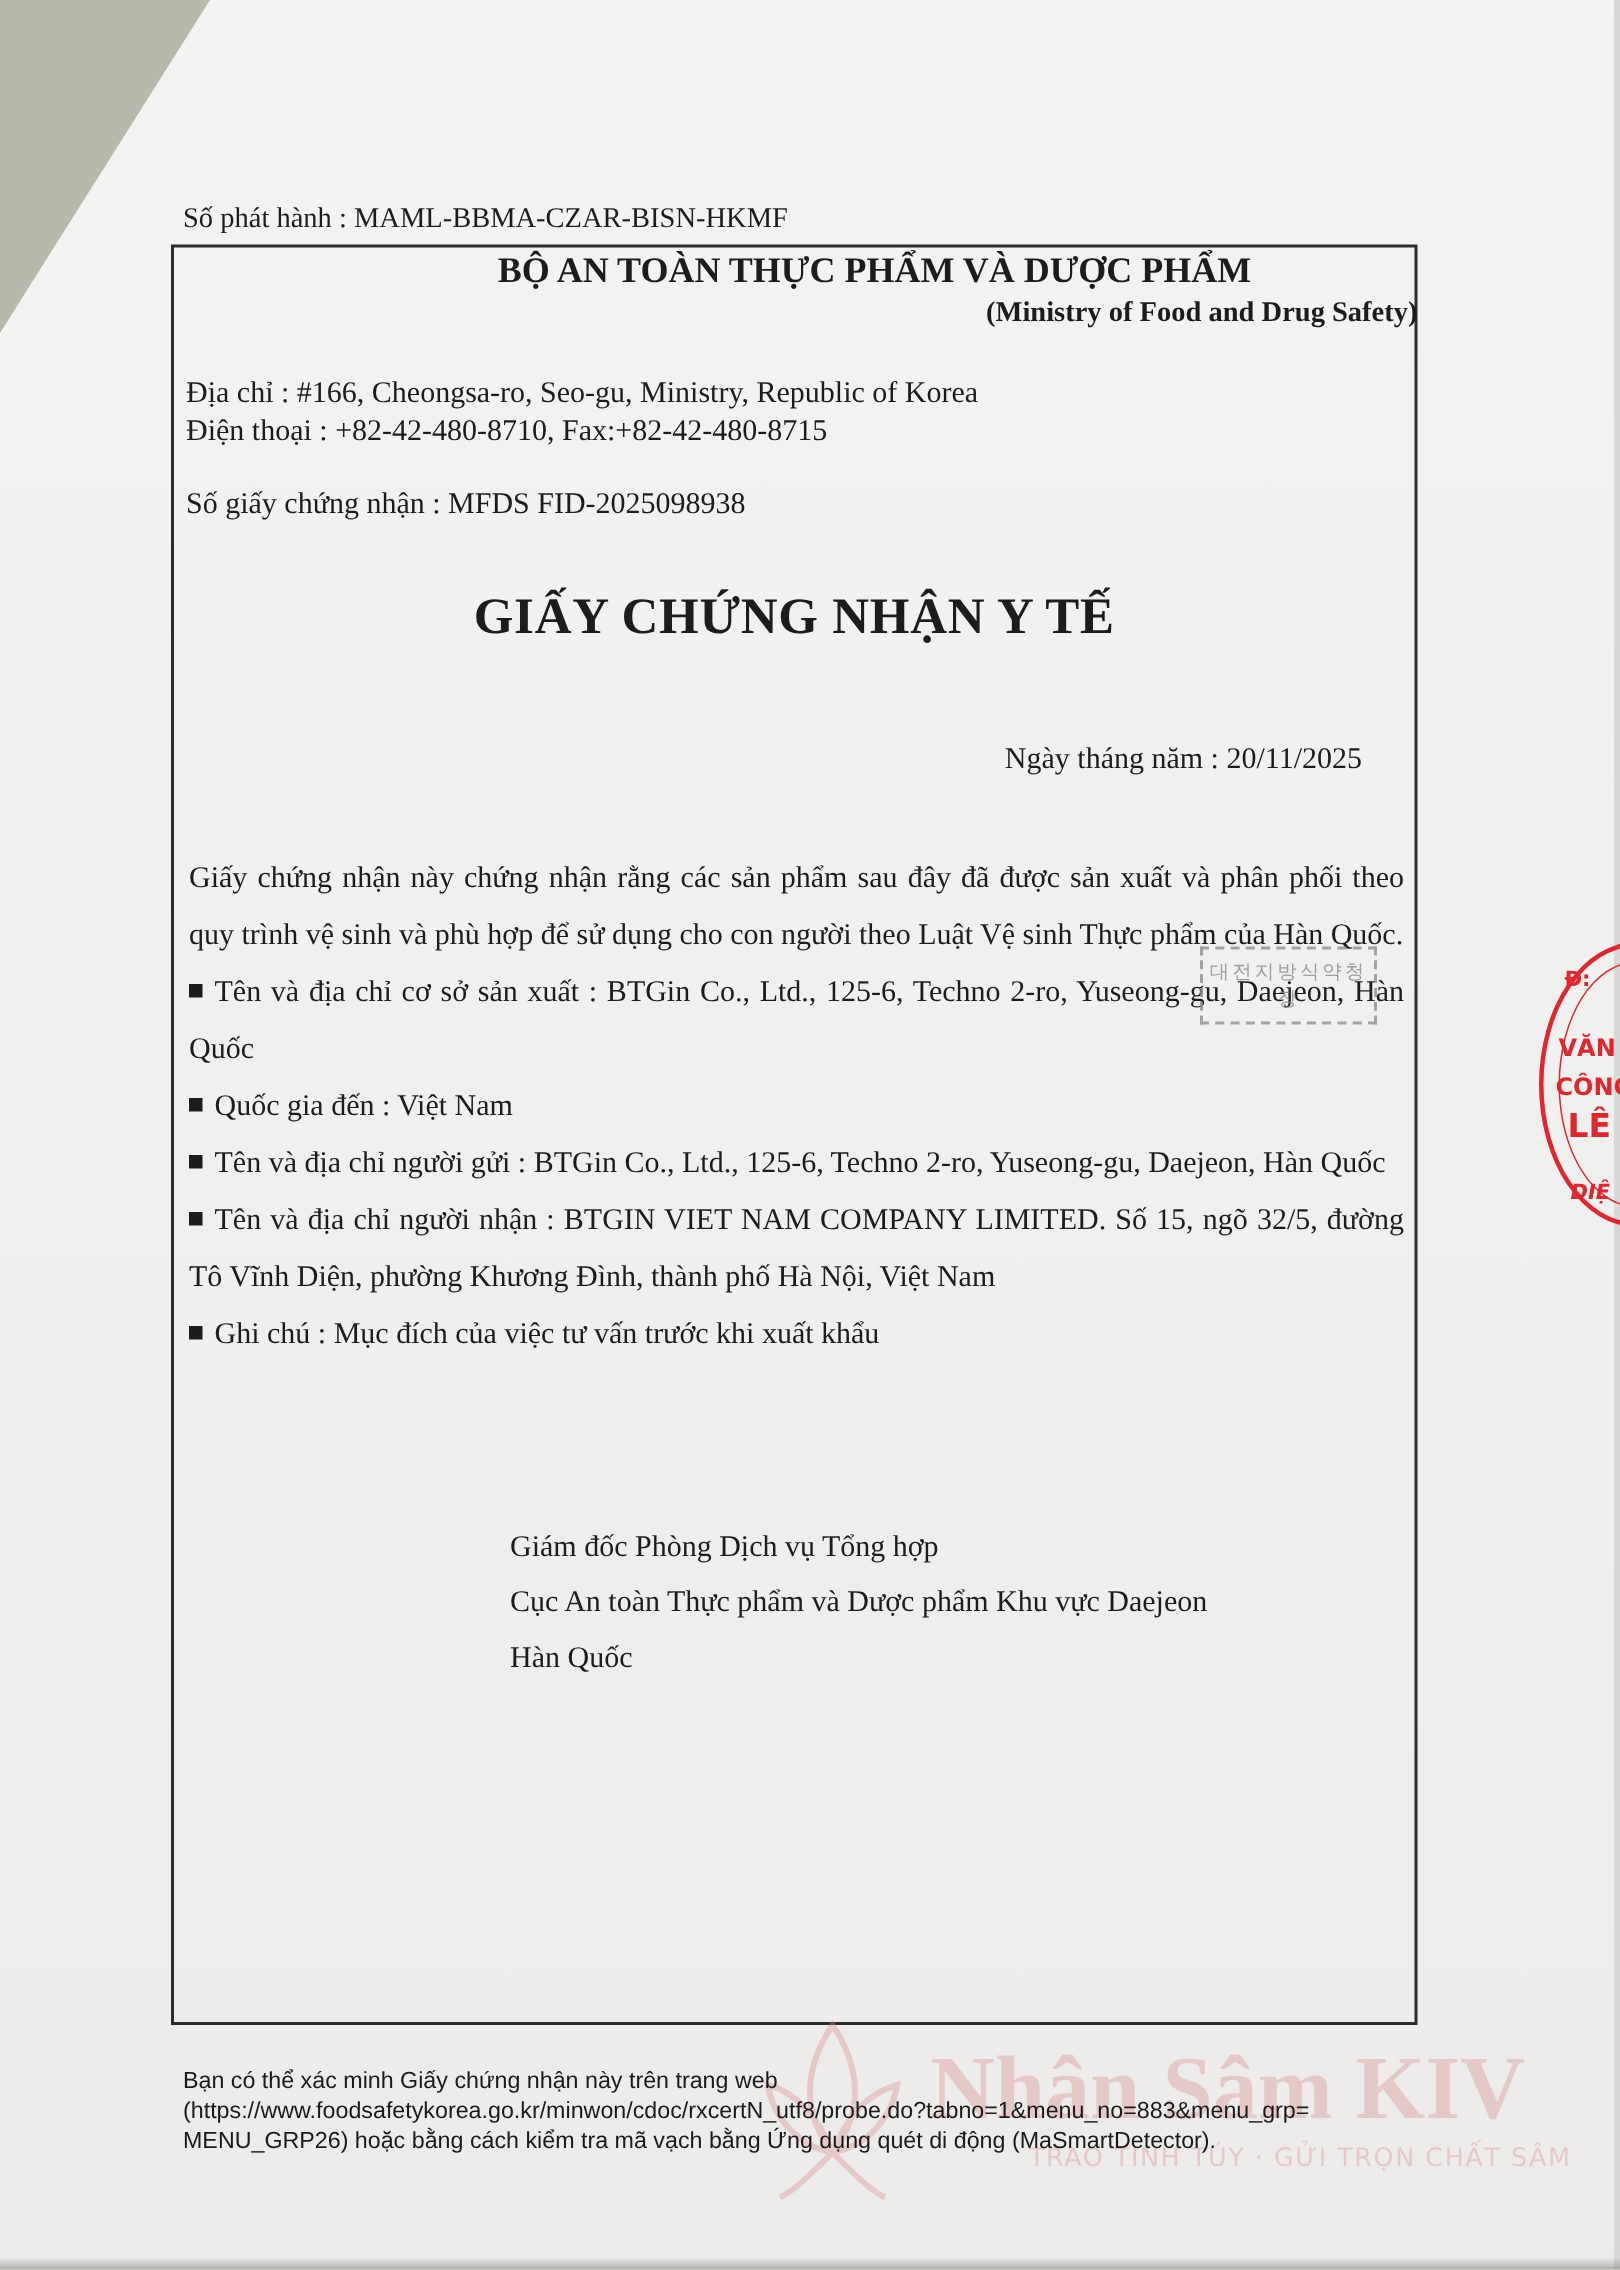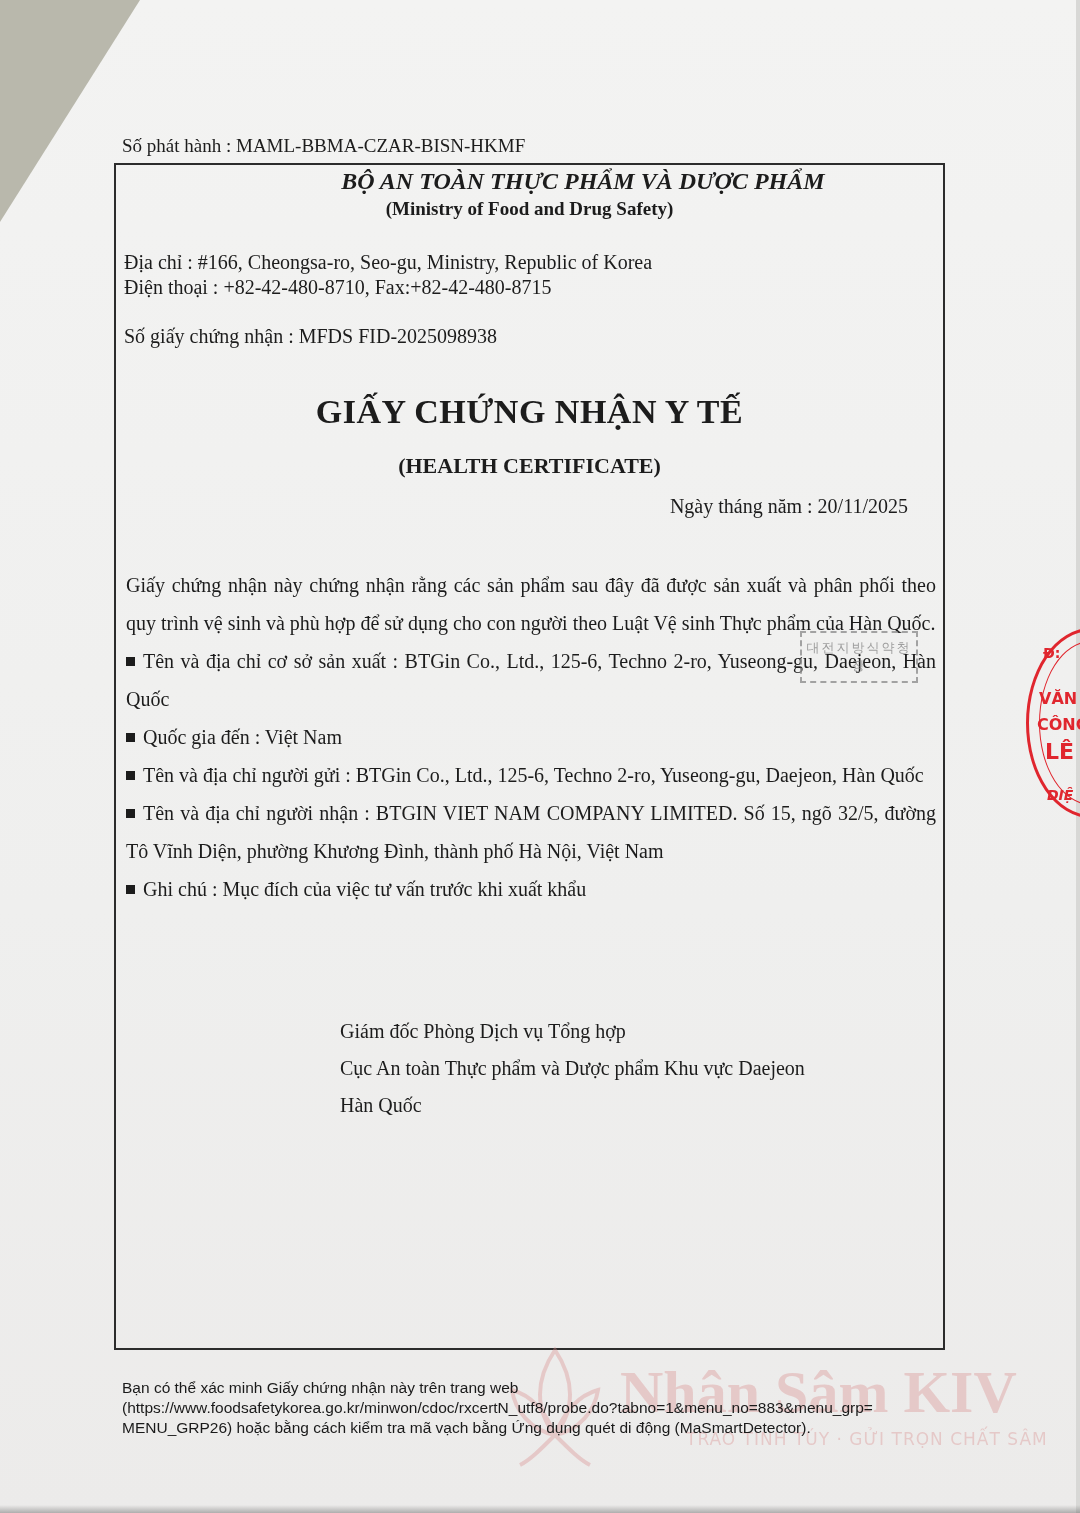--- a/index.html
+++ b/index.html
@@ -27,24 +27,24 @@
     .abs { position: absolute; white-space: nowrap; }
 
     .issue-no { left: 122px; top: 135px; font-size: 19px; }
 
     .frame {
       position: absolute; left: 114px; top: 163px; width: 831px; height: 1187px;
       border: 2px solid #2c2c2c; box-sizing: border-box;
     }
     .ministry-vn {
       left: 114px; width: 938px; top: 168px; text-align: center;
-      font-size: 24px; font-weight: bold; font-style: italic;
+      font-size: 24px; font-weight: bold;
     }
     .ministry-en {
-      left: 114px; width: 831px; top: 198px; text-align: center;
+      left: 114px; width: 831px; top: 198px; text-align: right;
       font-size: 19px; font-weight: bold;
     }
     .addr { left: 124px; top: 251px; font-size: 20px; }
     .phone { left: 124px; top: 276px; font-size: 20px; text-align: right; }
     .certno { left: 124px; top: 325px; font-size: 20px; }
 
     .title {
       left: 114px; width: 831px; top: 393px; text-align: center;
       font-size: 34px; font-weight: bold; letter-spacing: 0.5px;
     }
@@ -132,21 +132,20 @@
   <div class="frame"></div>
 
   <div class="abs ministry-vn">BỘ AN TOÀN THỰC PHẨM VÀ DƯỢC PHẨM</div>
   <div class="abs ministry-en">(Ministry of Food and Drug Safety)</div>
 
   <div class="abs addr">Địa chỉ : #166, Cheongsa-ro, Seo-gu, Ministry, Republic of Korea</div>
   <div class="abs phone">Điện thoại : +82-42-480-8710, Fax:+82-42-480-8715</div>
   <div class="abs certno">Số giấy chứng nhận : MFDS FID-2025098938</div>
 
   <div class="abs title">GIẤY CHỨNG NHẬN Y TẾ</div>
-  <div class="abs subtitle">(HEALTH CERTIFICATE)</div>
   <div class="abs date">Ngày tháng năm : 20/11/2025</div>
 
   <div class="body-text">
     <p>Giấy chứng nhận này chứng nhận rằng các sản phẩm sau đây đã được sản xuất và phân phối theo quy trình vệ sinh và phù hợp để sử dụng cho con người theo Luật Vệ sinh Thực phẩm của Hàn Quốc.</p>
     <p class="bullet-item"><span class="bullet"></span><span>Tên và địa chỉ cơ sở sản xuất : BTGin Co., Ltd., 125-6, Techno 2-ro, Yuseong-gu, Daejeon, Hàn Quốc</span></p>
     <p class="bullet-item"><span class="bullet"></span><span>Quốc gia đến : Việt Nam</span></p>
     <p class="bullet-item"><span class="bullet"></span><span>Tên và địa chỉ người gửi : BTGin Co., Ltd., 125-6, Techno 2-ro, Yuseong-gu, Daejeon, Hàn Quốc</span></p>
     <p class="bullet-item"><span class="bullet"></span><span>Tên và địa chỉ người nhận : BTGIN VIET NAM COMPANY LIMITED. Số 15, ngõ 32/5, đường Tô Vĩnh Diện, phường Khương Đình, thành phố Hà Nội, Việt Nam</span></p>
     <p class="bullet-item"><span class="bullet"></span><span>Ghi chú : Mục đích của việc tư vấn trước khi xuất khẩu</span></p>
   </div>

